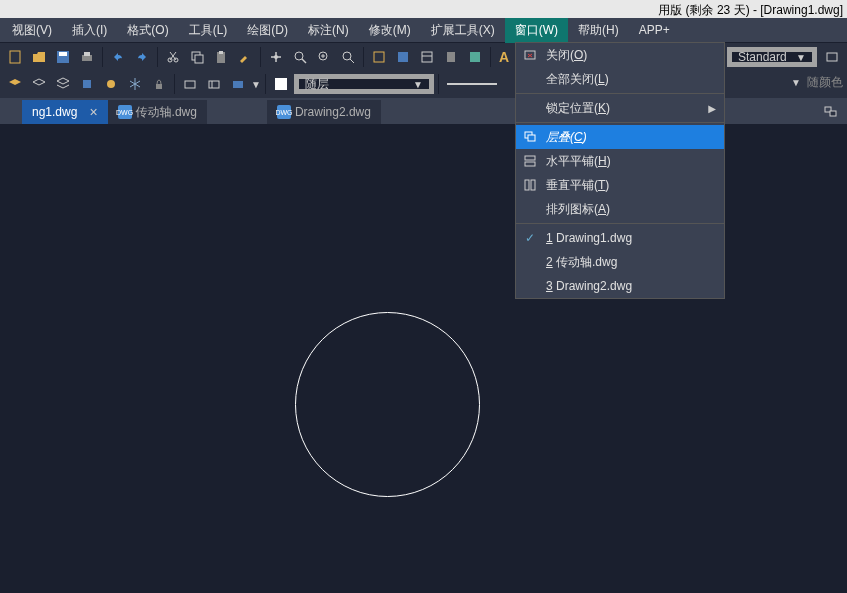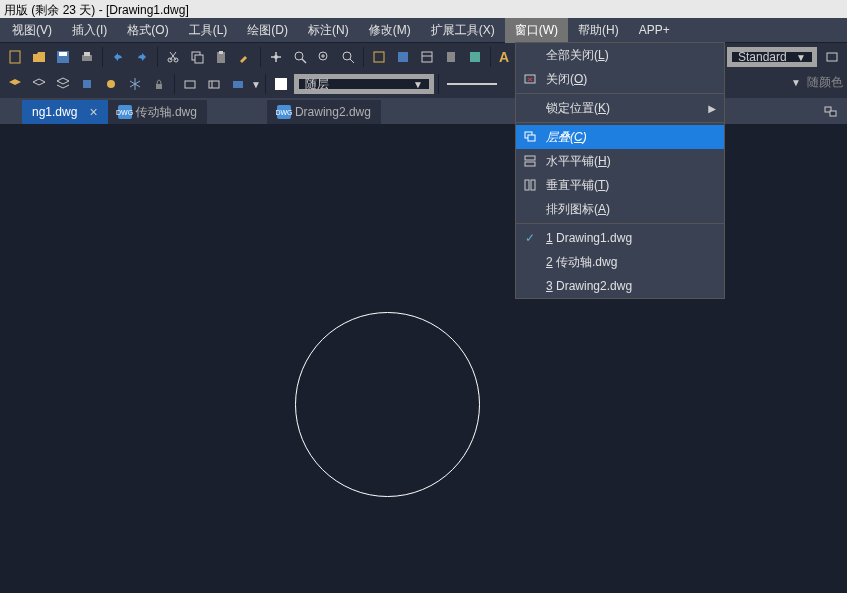--- a/index.html
+++ b/index.html
@@ -1,20 +1,20 @@
 <!DOCTYPE html>
 <html><head>
 <meta charset="utf-8">
 <style>
 * { margin: 0; padding: 0; box-sizing: border-box; font-family: "Microsoft YaHei", Arial, sans-serif; }
 body { background: #1a1f2e; width: 847px; height: 593px; overflow: hidden; position: relative; }
-.title-bar { background: #e8e8e8; color: #000; font-size: 12px; padding: 2px 4px; height: 18px; }
+.title-bar { background: #e8e8e8; color: #000; font-size: 12px; padding: 2px 4px; height: 18px; text-align: right; }
 .menu-bar { background: #3a4152; height: 24px; display: flex; align-items: center; padding: 0 2px; }
 .menu-item { color: #e0e0e0; font-size: 12px; padding: 4px 10px; cursor: pointer; }
-.menu-item.active { background: #737373; color: #fff; }
+.menu-item.active { background: #0f766e; color: #fff; }
 .toolbar { background: #2a3040; height: 28px; display: flex; align-items: center; padding: 0 4px; gap: 2px; border-top: 1px solid #1a1f2e; }
 .tool-btn { width: 22px; height: 22px; display: flex; align-items: center; justify-content: center; cursor: pointer; }
 .tool-sep { width: 1px; height: 20px; background: #1a1f2e; margin: 0 2px; }
 .toolbar-dropdown { background: #1a1f2e; color: #ccc; font-size: 12px; padding: 2px 6px; height: 20px; display: flex; align-items: center; gap: 4px; border: 5px solid #a3a3a3; }
 .toolbar2 { background: #2a3040; height: 28px; display: flex; align-items: center; padding: 0 4px; gap: 2px; }
 .tabs { background: #3a4152; height: 26px; display: flex; align-items: flex-end; padding: 0; }
 .tab { display: flex; align-items: center; gap: 4px; padding: 4px 10px; font-size: 12px; cursor: pointer; height: 24px; }
 .tab.active { background: #1e5ba8; color: #fff; margin-left: 22px; }
 .tab.inactive { background: #2a3040; color: #b0b0b0; }
 .tab-icon { width: 14px; height: 14px; background: #4a90d9; border-radius: 2px; display: flex; align-items: center; justify-content: center; font-size: 7px; color: #fff; }
@@ -277,30 +277,30 @@
       </svg>
   </div>
 </div>
 
 <div class="canvas">
   <div class="circle"></div>
 </div>
 
 <div class="dropdown-menu">
   <div class="dropdown-item">
-    <span><span>全部关闭(</span><span class="underline">L</span><span>)</span></span>
-  </div>
-  <div class="dropdown-item">
     <span class="dropdown-icon">
         <svg width="14" height="14">
           <rect x="2" y="3" width="10" height="8" fill="none" stroke="#ccc"></rect>
           <path d="M5 6 L9 9 M9 6 L5 9" stroke="#d44"></path>
         </svg>
       </span>
     <span><span>关闭(</span><span class="underline">O</span><span>)</span></span>
+  </div>
+  <div class="dropdown-item">
+    <span><span>全部关闭(</span><span class="underline">L</span><span>)</span></span>
   </div>
   <div class="dropdown-sep"></div>
   <div class="dropdown-item">
     <span><span>锁定位置(</span><span class="underline">K</span><span>)</span></span>
     <span class="dropdown-arrow">▶</span>
   </div>
   <div class="dropdown-sep"></div>
   <div class="dropdown-item highlighted">
     <span class="dropdown-icon">
         <svg width="14" height="14">

